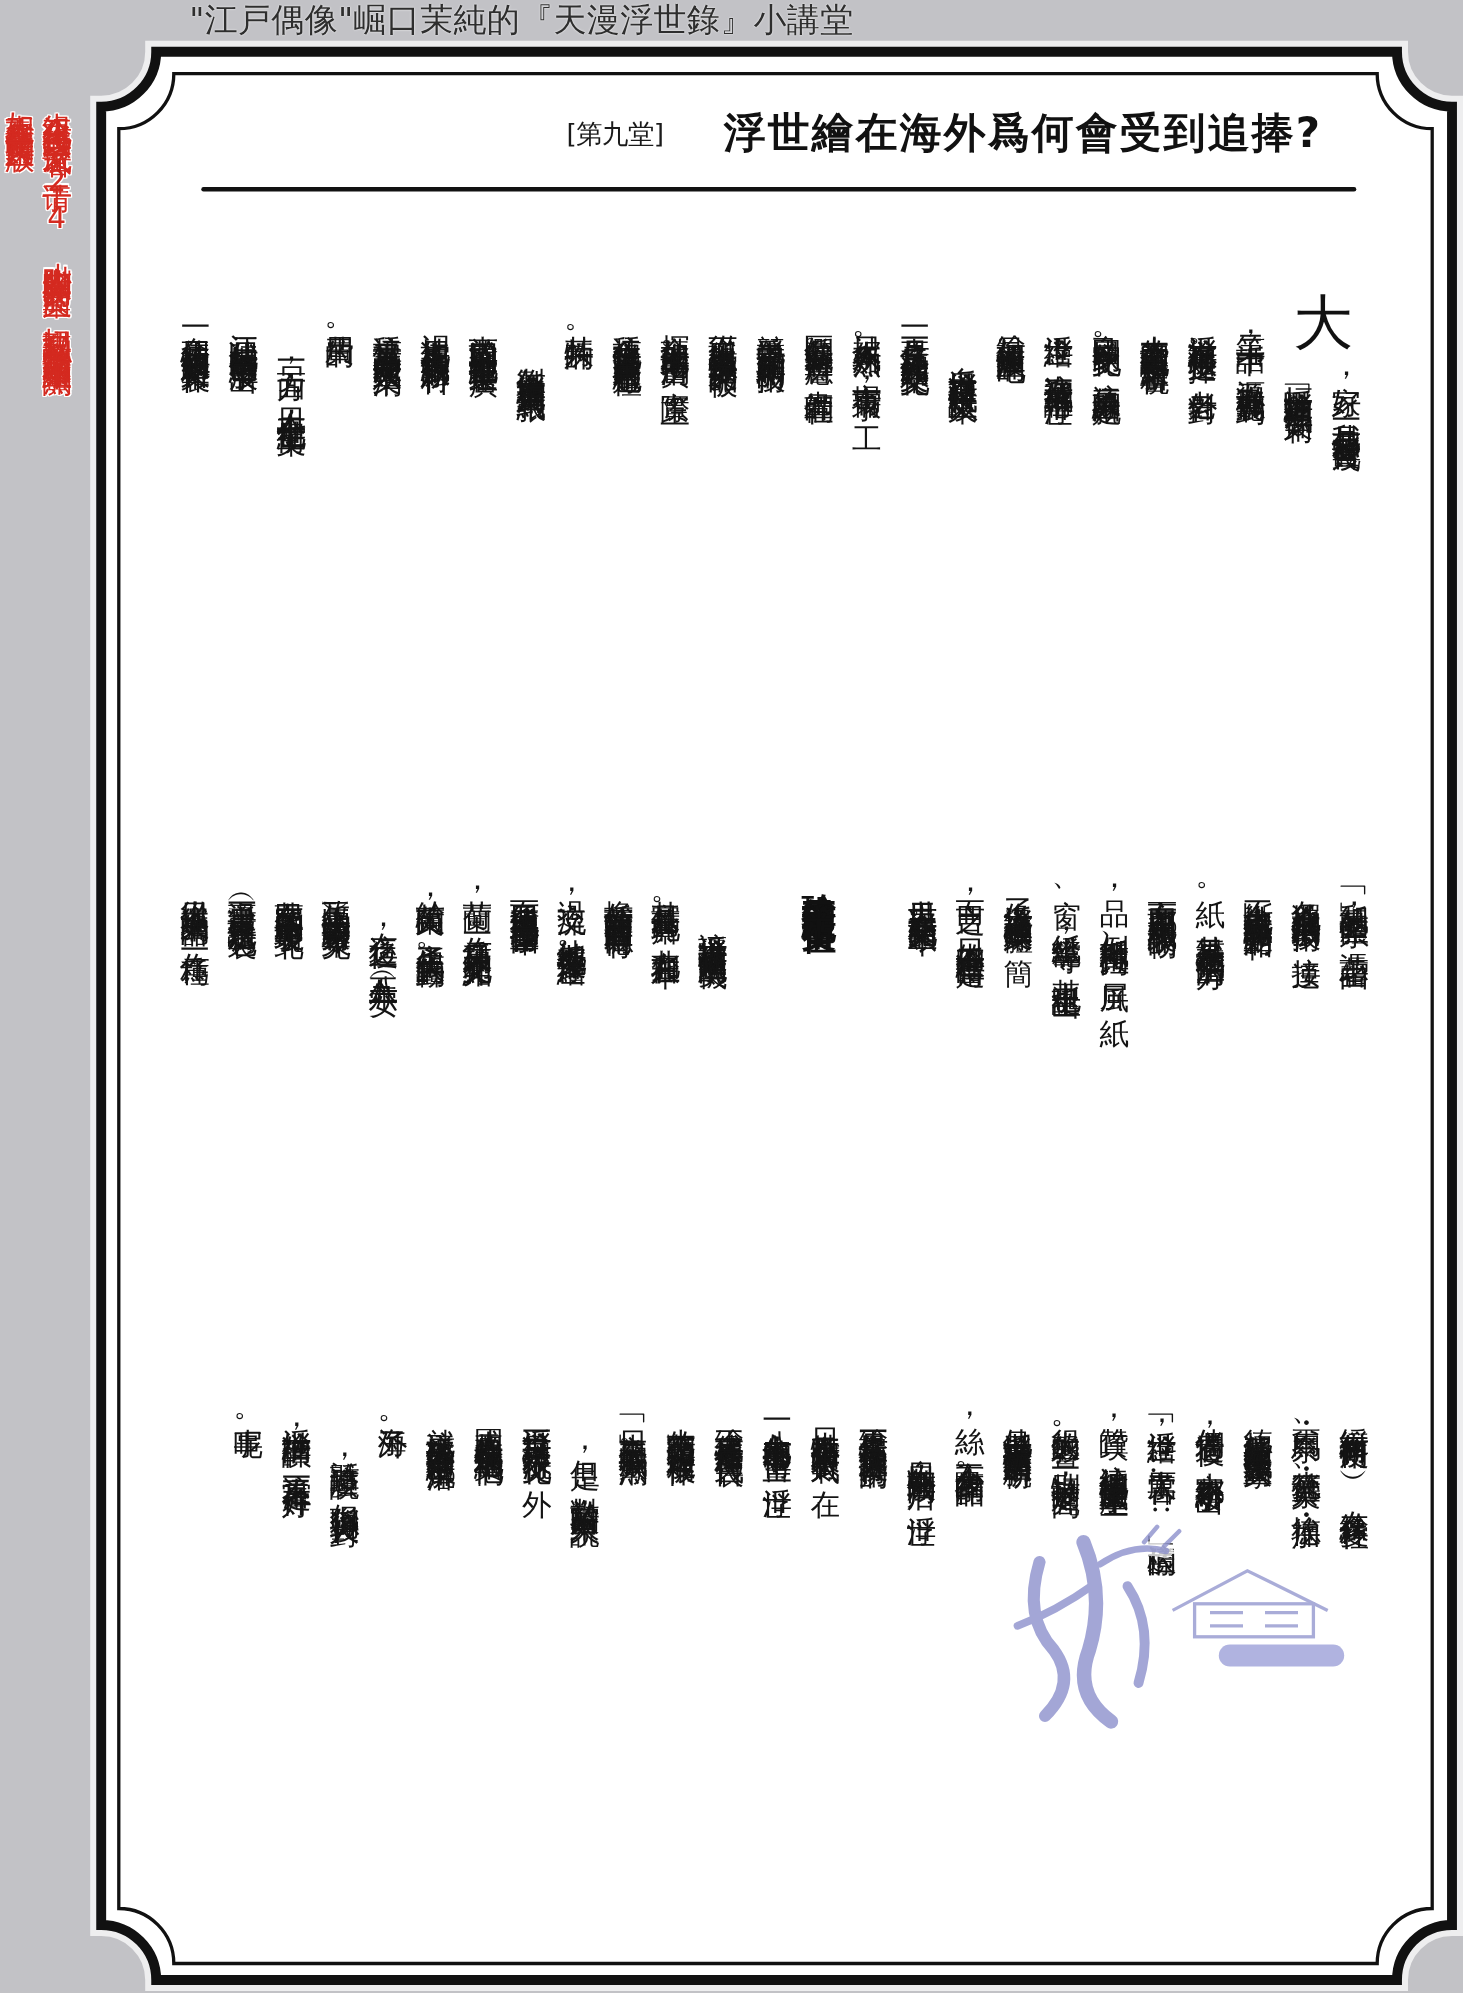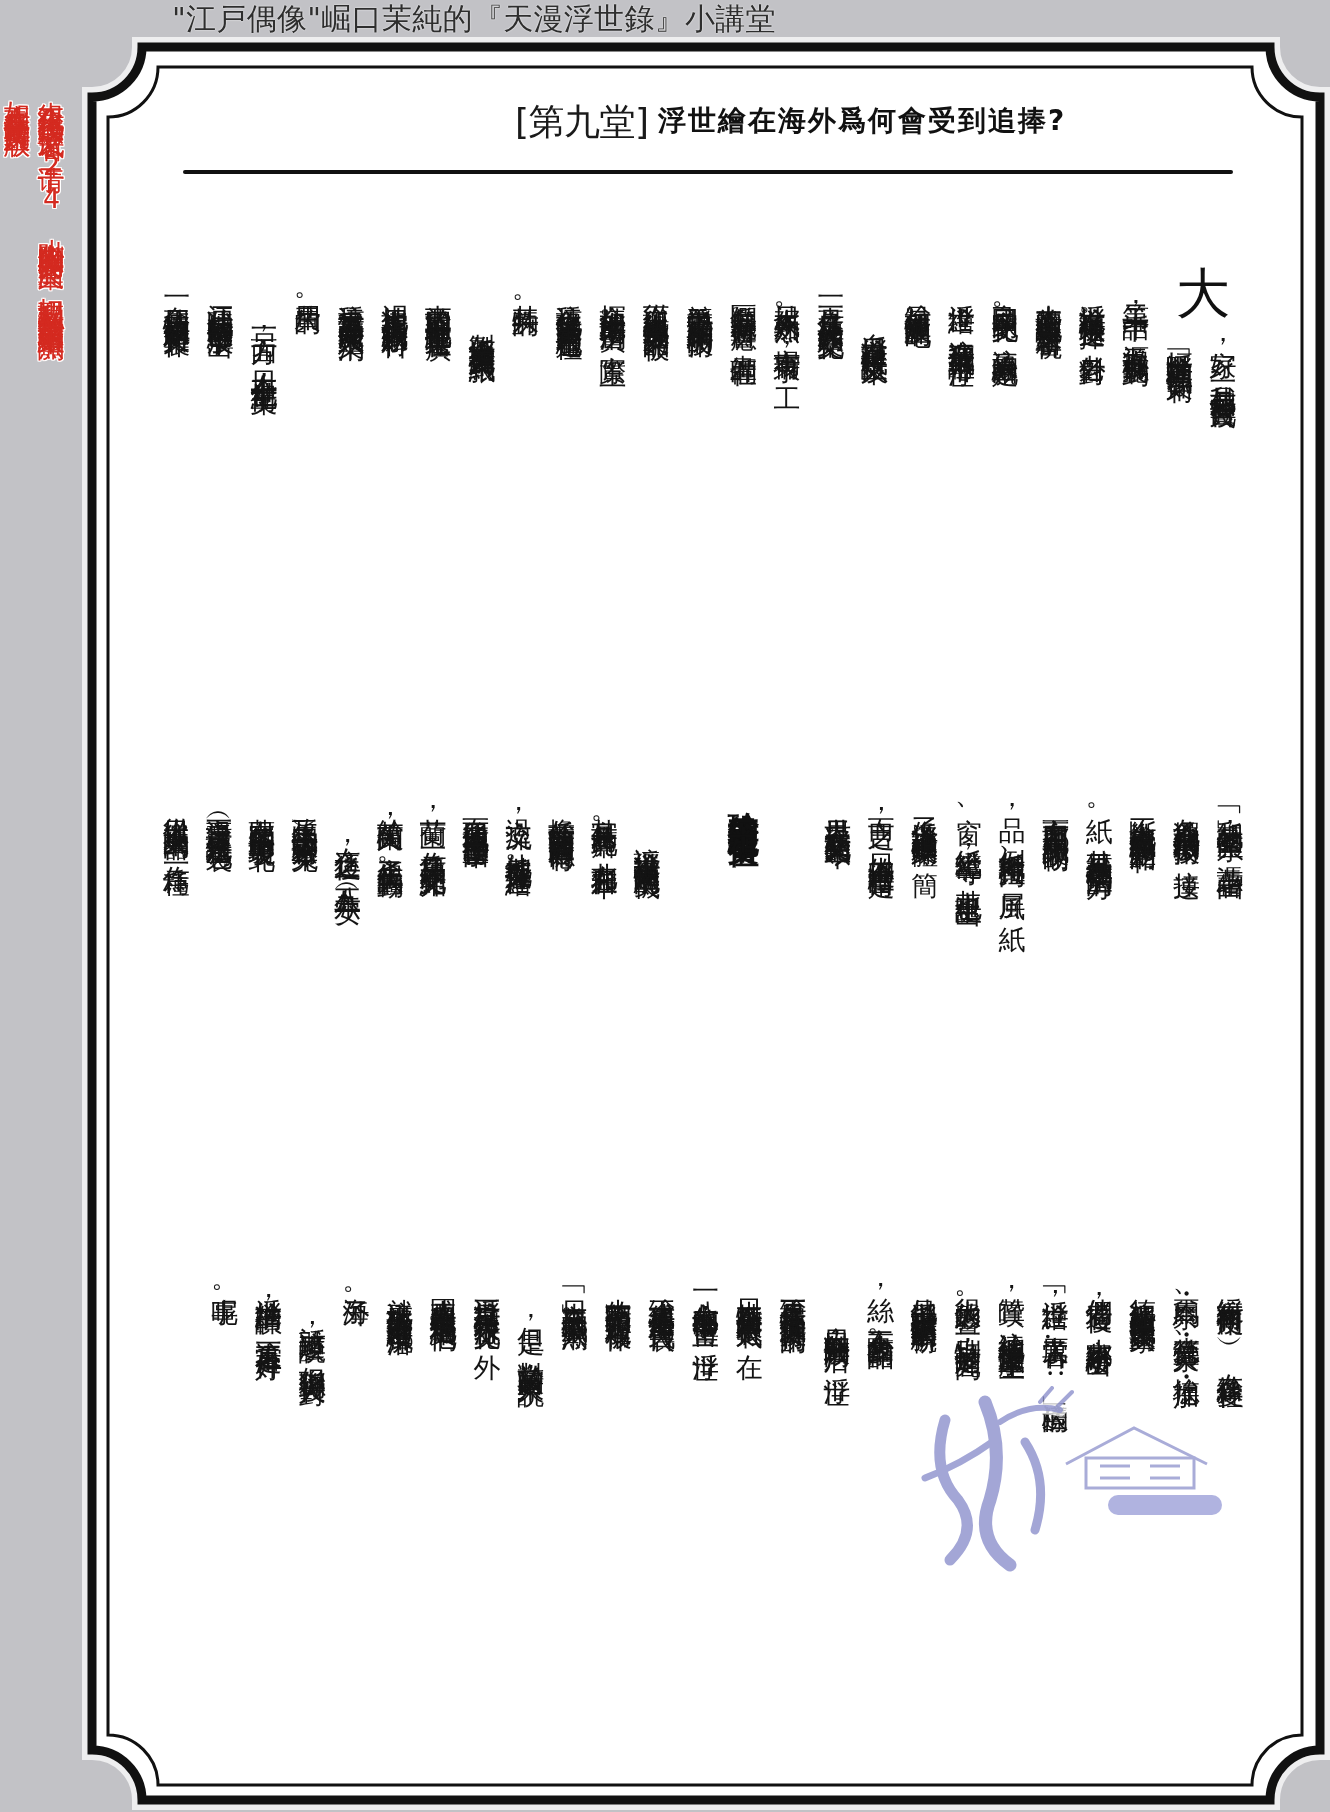--- a/index.html
+++ b/index.html
@@ -18,26 +18,26 @@
     position: absolute; left: 0; top: 80px; width: 68px; height: 1480px;
     writing-mode: vertical-rl; text-orientation: upright;
     font-family: "DejaVu Sans", sans-serif; font-size: 27px; line-height: 34px;
     letter-spacing: 2.5px; color: #d42a20; white-space: nowrap;
     text-shadow: 1px 0 0 #fff, -1px 0 0 #fff, 0 1px 0 #fff, 0 -1px 0 #fff,
                  1px 1px 0 #fff, -1px -1px 0 #fff, 1px -1px 0 #fff, -1px 1px 0 #fff;
   }
   .frame { position: absolute; left: 0; top: 0; width: 1330px; height: 1812px; }
   .lesson-number {
     position: absolute; left: 515px; top: 104px;
-    font-family: "DejaVu Sans", sans-serif; font-size: 36px; line-height: 36px;
+    font-family: "DejaVu Sans", sans-serif; font-size: 24px; line-height: 36px;
     color: #1a1a1a; white-space: nowrap; letter-spacing: -0.5px;
   }
   .lesson-title {
     position: absolute; left: 658px; top: 99px;
-    font-family: "DejaVu Sans", sans-serif; font-size: 28px; line-height: 44px;
+    font-family: "DejaVu Sans", sans-serif; font-size: 38px; line-height: 44px;
     font-weight: bold; letter-spacing: 2px; color: #111; white-space: nowrap;
   }
   .separator {
     position: absolute; left: 183px; top: 170px; width: 1050px; height: 4px;
     background: #111; border-radius: 2px;
   }
   .drop-cap {
     position: absolute; left: 1176px; top: 264px;
     font-family: "DejaVu Serif", serif; font-size: 54px; line-height: 60px; color: #111;
   }

